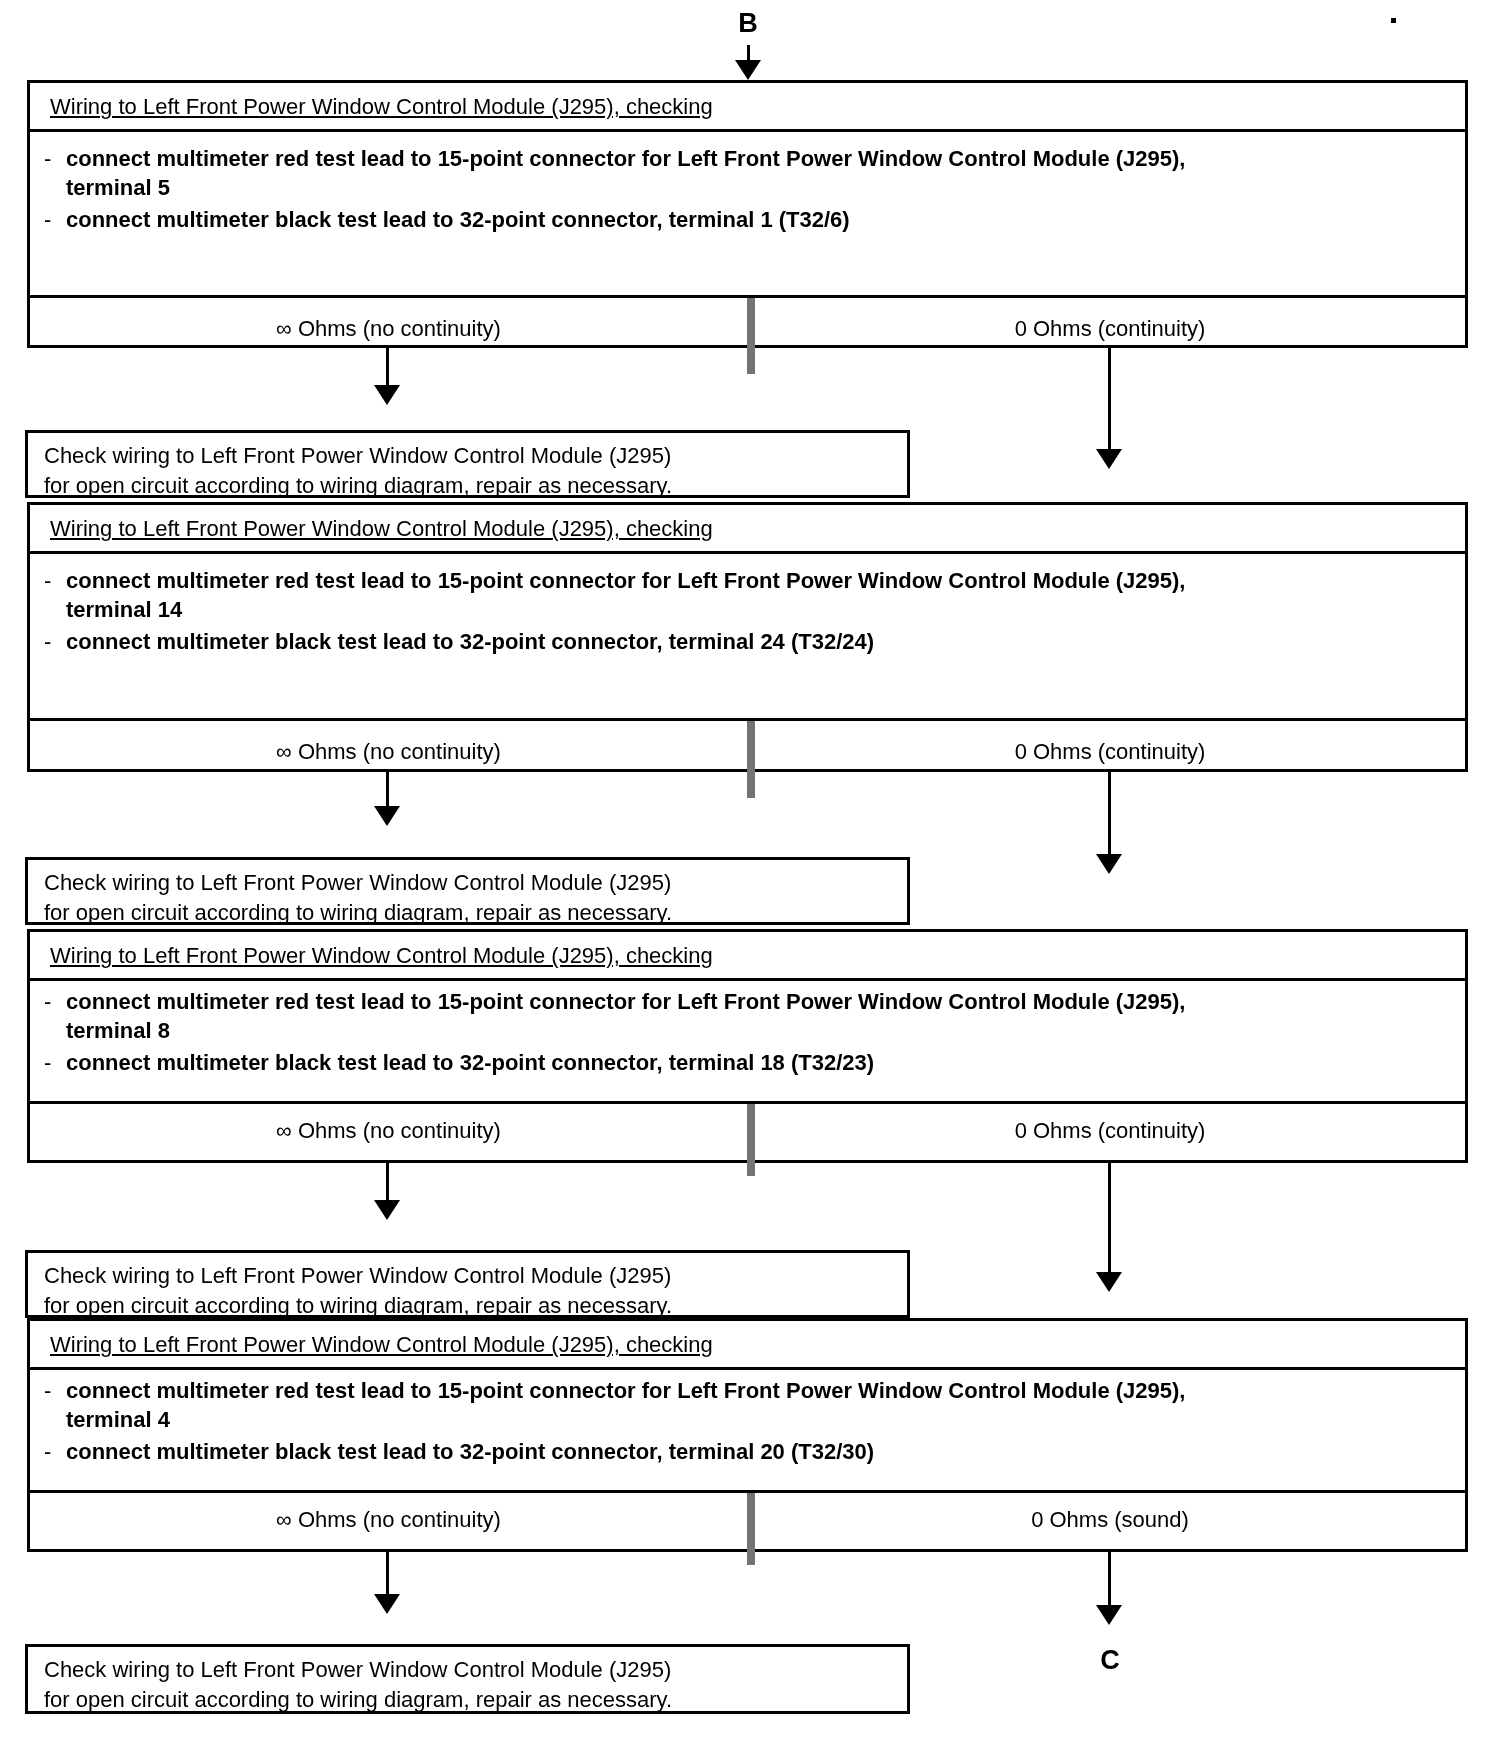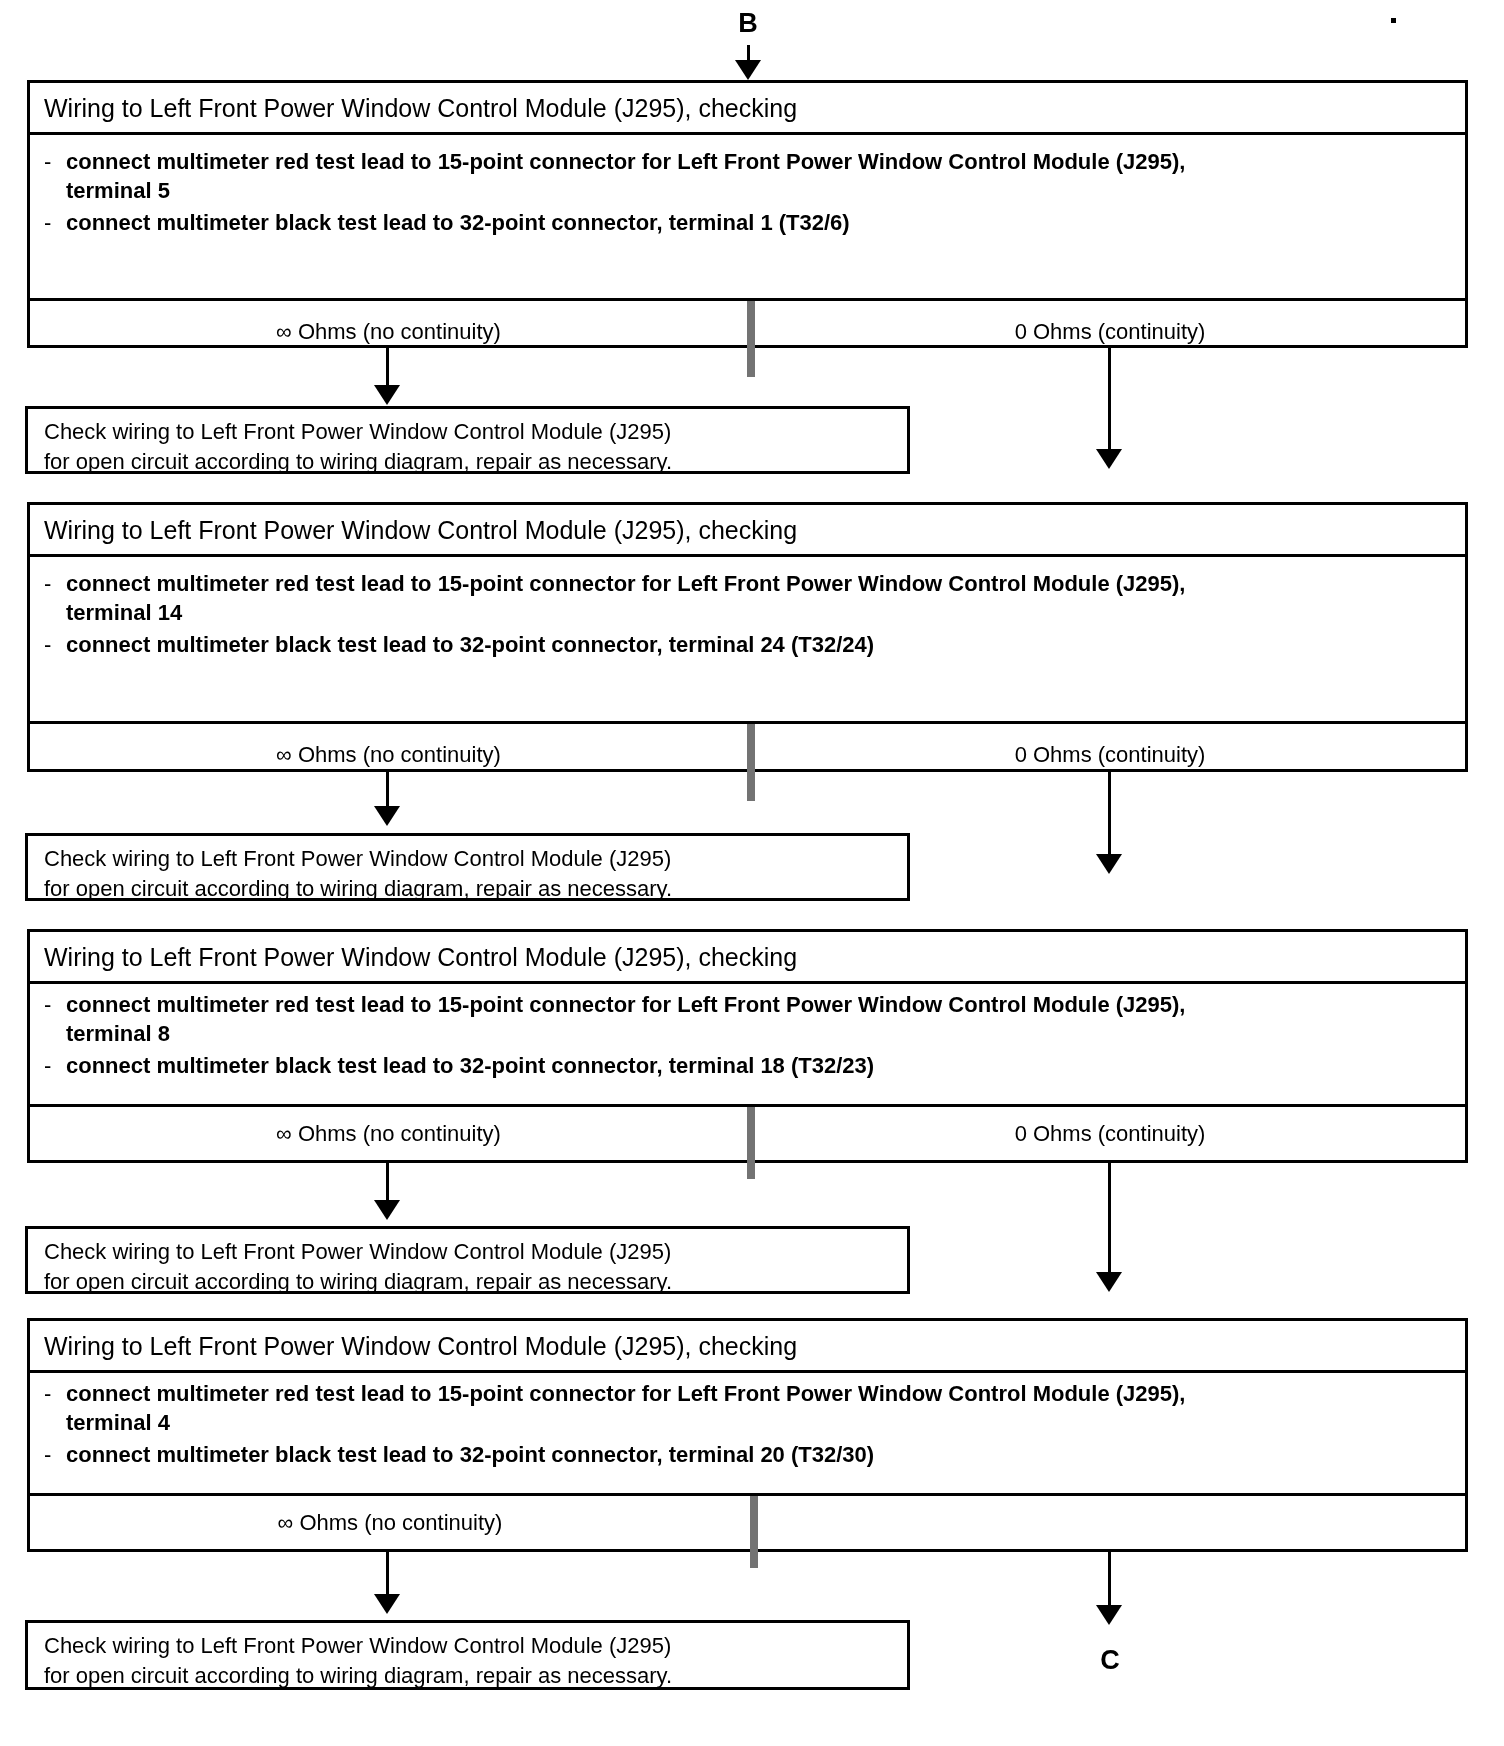--- a/index.html
+++ b/index.html
@@ -7,23 +7,24 @@
        font-family:"Liberation Sans","DejaVu Sans",sans-serif;color:#000;}
   .canvas{position:absolute;left:0;top:0;width:1504px;height:1746px;}
 
   
   .abs{position:absolute;box-sizing:border-box;}
 
   
   .block{border:3px solid #000;background:#fff;}
   .block .hdr{
     border-bottom:3px solid #000;
-    font-size:25px;line-height:1;
-    padding:13px 0 11px 14px;
+    font-size:22px;line-height:1;
+    padding:13px 0 11px 20px;
     white-space:nowrap;
+    text-decoration:underline;
   }
   .block .body{
     border-bottom:3px solid #000;
     padding:12px 10px 12px 14px;
   }
   .bullet{
     display:flex;font-size:22px;line-height:1.33;
     margin:0 0 2px 0;
   }
   .bullet .dash{width:22px;flex:0 0 22px;}
@@ -33,20 +34,21 @@
     font-size:22px;text-align:center;
     padding-top:18px;
   }
   .results .cell.left{border-right:8px solid #737373;}
 
   
   .checkbox{
     border:3px solid #000;background:#fff;
     font-size:22px;line-height:1.38;
     padding:8px 0 8px 16px;
+    margin-top:24px;
   }
 
   
   .conn-label{font-size:27px;font-weight:bold;text-align:center;}
 
   
   .arrow-line{background:#000;width:3px;}
   .arrow-head{
     width:0;height:0;
     border-left:13px solid transparent;
@@ -172,20 +174,21 @@
           <span>terminal 4</span>
         </span>
       </div>
       <div class="bullet">
         <span class="dash">-</span>
         <span class="txt">connect multimeter black test lead to 32-point connector, terminal 20 (T32/30)</span>
       </div>
     </div>
     <div class="results" style="height:72px;">
       <div class="cell left" style="width:720px;padding-top:14px;">∞ Ohms  (no continuity)</div>
+      <div class="cell" style="width:713px;padding-top:14px;">0 Ohms  (sound)</div>
     </div>
   </div>
 
   <div class="abs arrow-line" style="left:386px;top:1552px;height:45px;"></div>
   <div class="abs arrow-head" style="left:374px;top:1594px;"></div>
 
   <div class="abs arrow-line" style="left:1108px;top:1552px;height:56px;"></div>
   <div class="abs arrow-head" style="left:1096px;top:1605px;"></div>
 
   <div class="abs checkbox" style="left:25px;top:1620px;width:885px;height:70px;">

